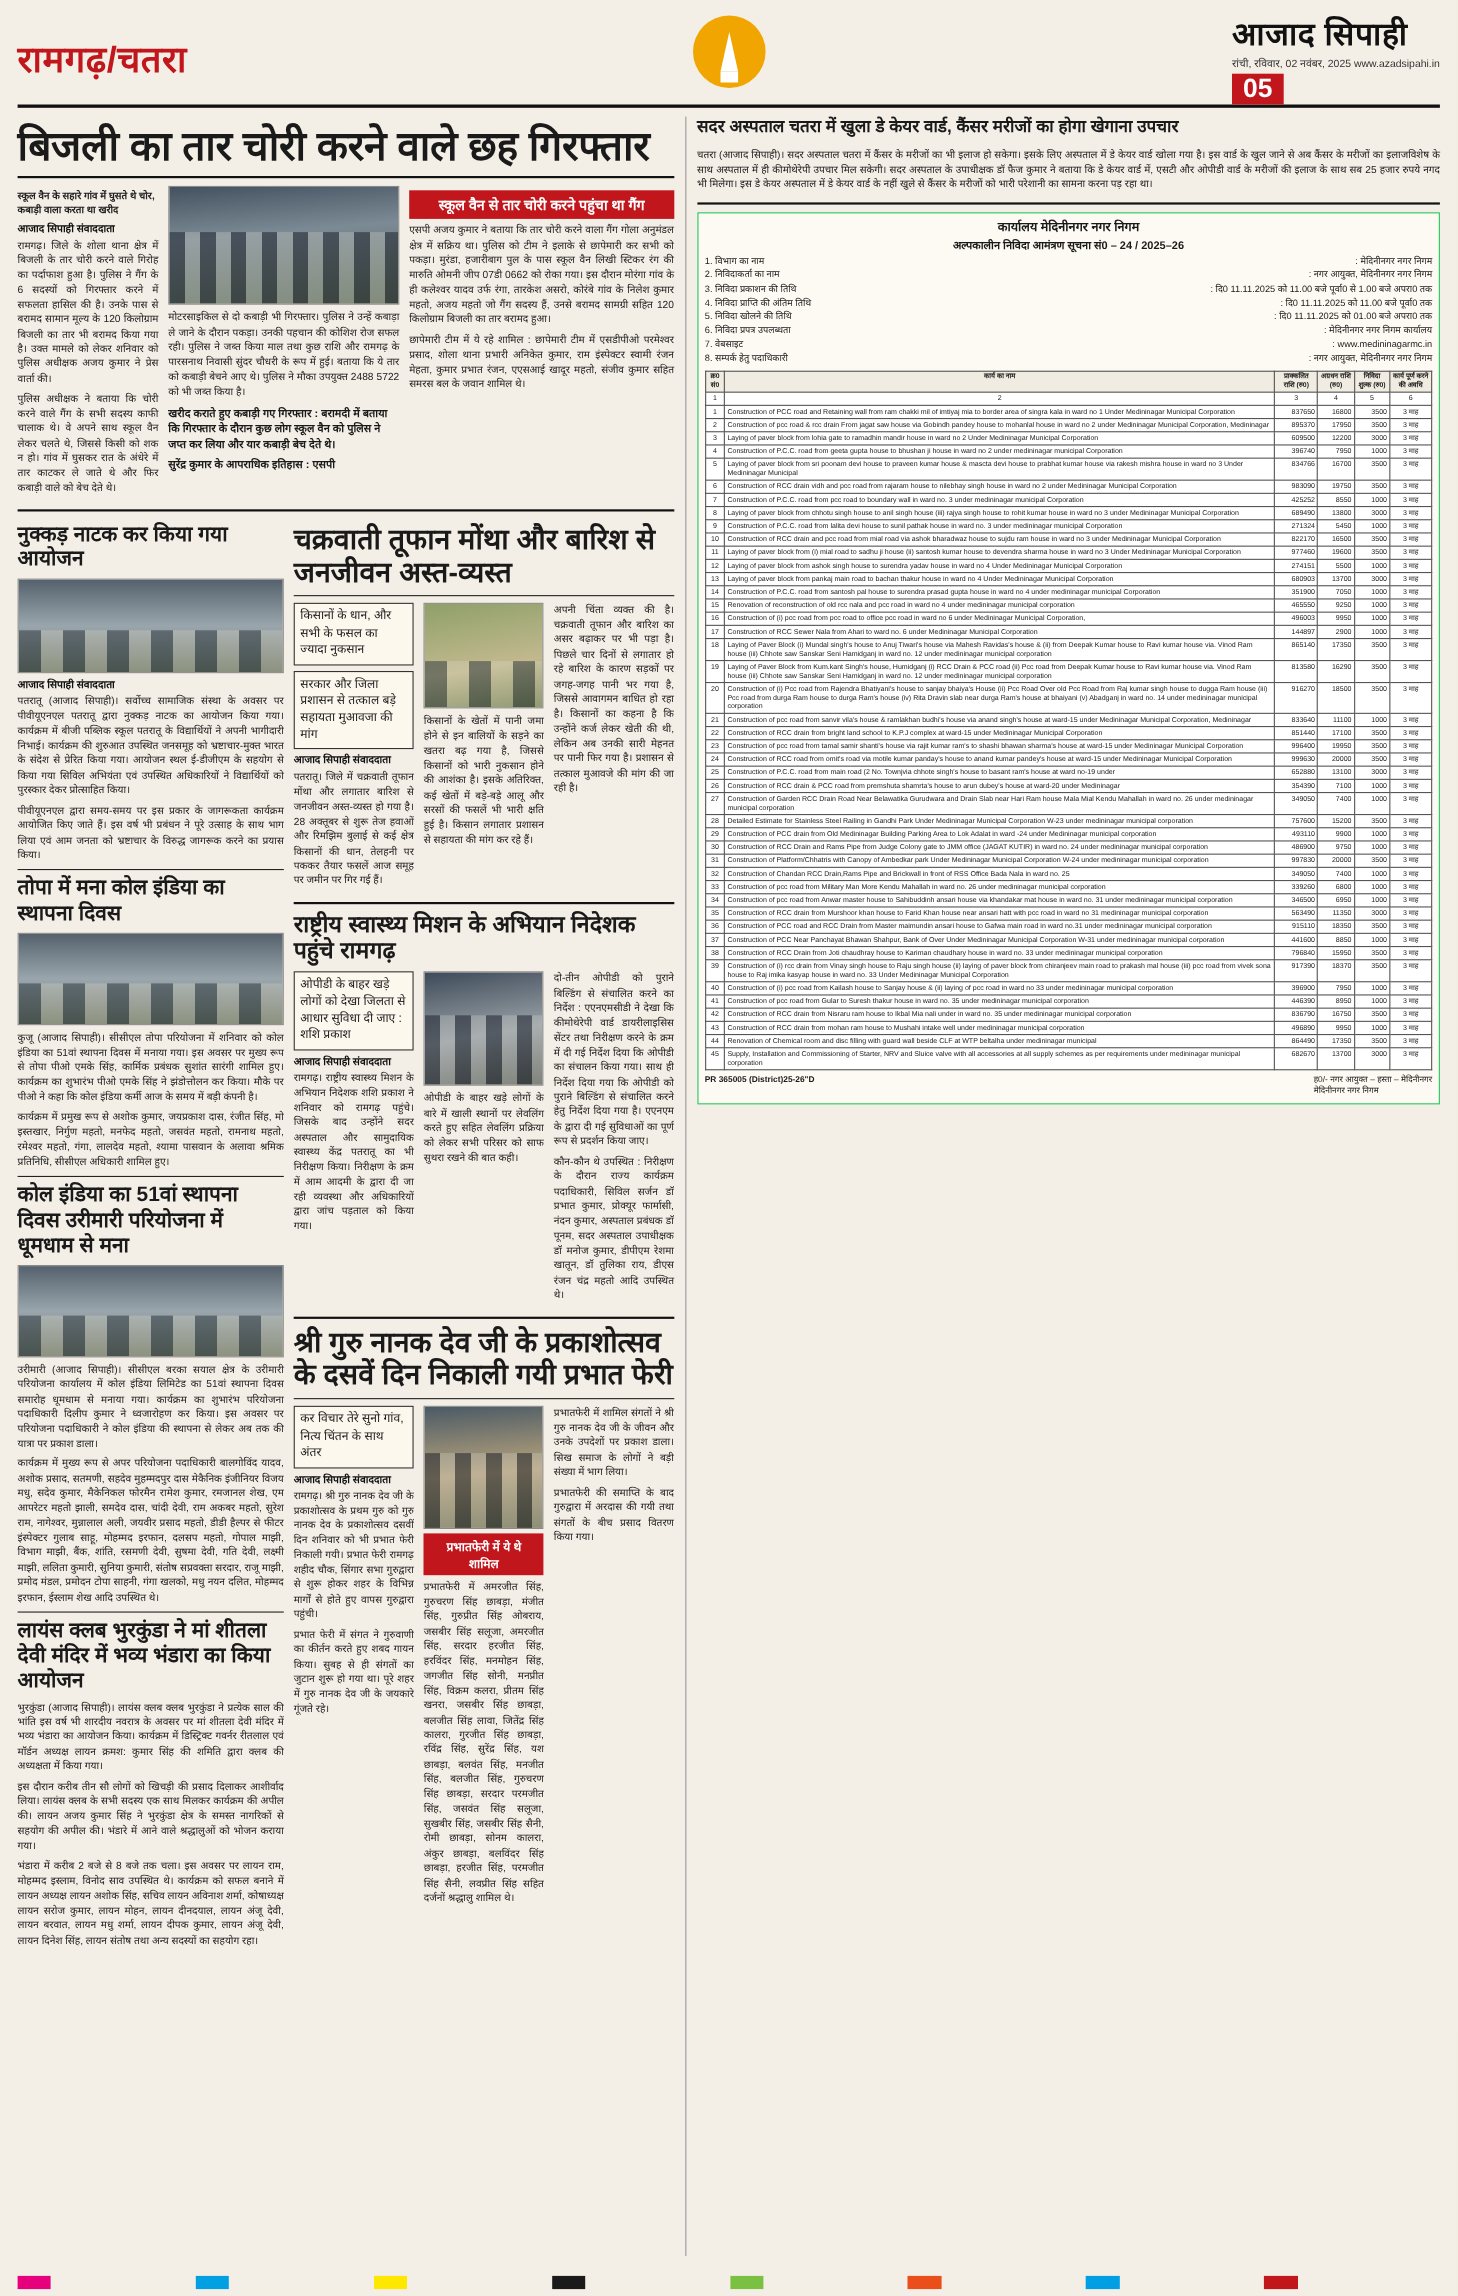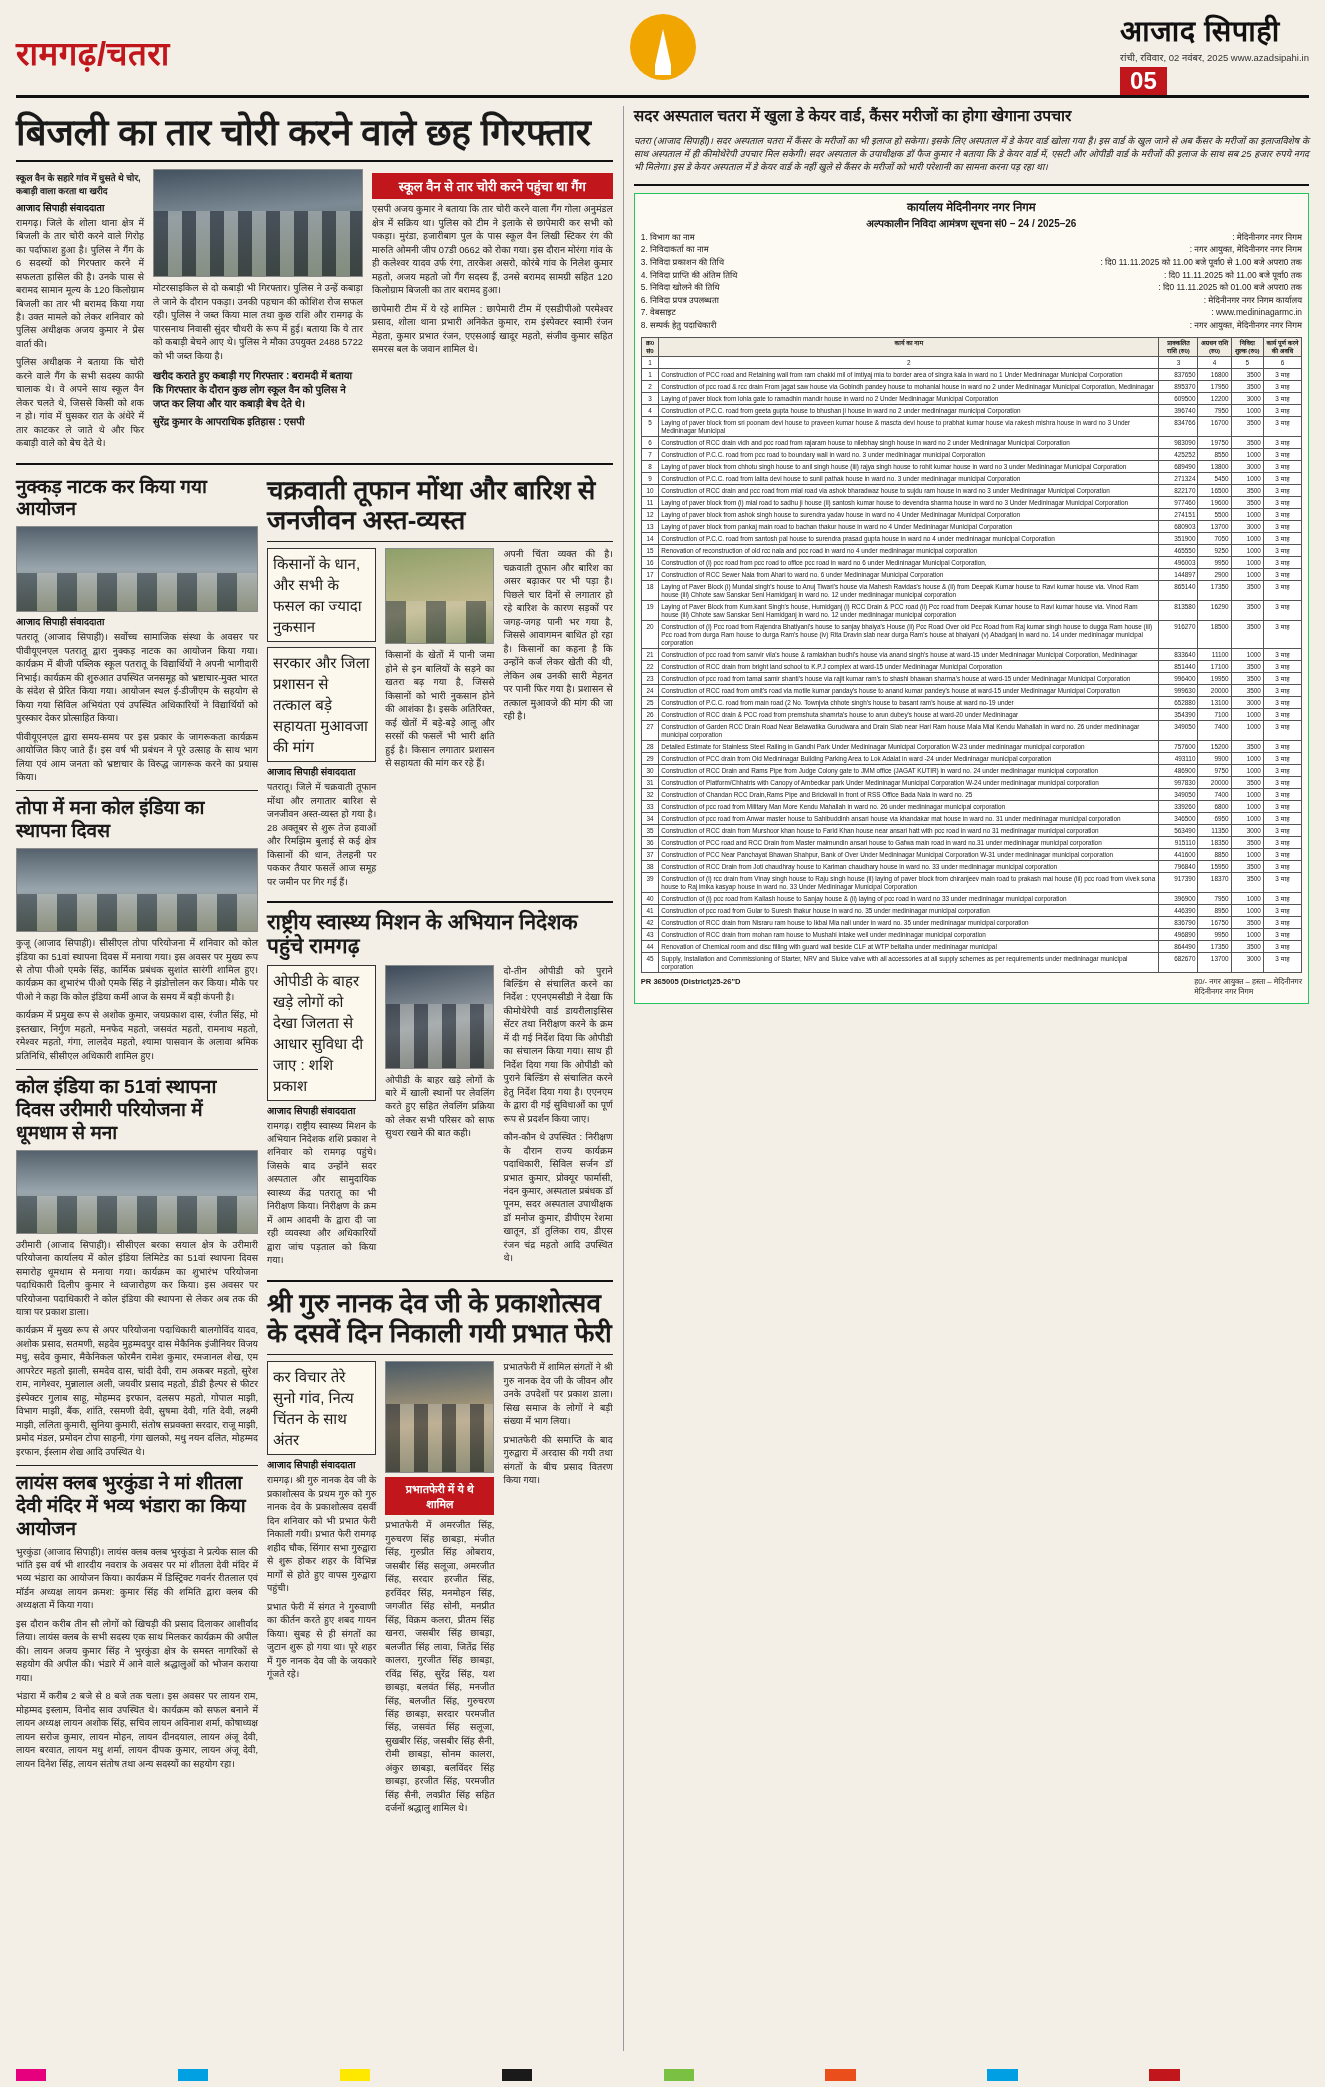--- a/index.html
+++ b/index.html
@@ -105,27 +105,27 @@
   }
   table.tender th, table.tender td {
     border:1px solid #555; padding:1.5px 2px; vertical-align:top;
   }
   table.tender th { font-size:6.2px; text-align:center; background:#f1ece2; font-weight:bold; }
   td.c { text-align:center; }
   td.r { text-align:right; }
   .tender-foot { display:flex; justify-content:space-between; font-size:7.6px; margin-top:4px; font-weight:bold; }
   .tender-foot .right { text-align:left; line-height:1.3; font-weight:normal; }
 
-  .top-right-story { font-size:9.2px; line-height:1.45; text-align:justify;font-style:italic; }
+  .top-right-story { font-size:9.2px; line-height:1.45; text-align:justify; }
   h4.tr-head { font-size:15.5px; font-weight:bold; margin:0 0 5px 0; line-height:1.25; }
 
   
   .colorbar { position:absolute; left:16px; right:16px; bottom:6px; height:12px; display:flex; gap:2px; }
   .colorbar .seg { flex:1; }
-  .tagline-box { border:1px solid #333; padding:4px 5px; font-size:15px; line-height:1.4; background:#fdf8ee; }
+  .tagline-box { border:1px solid #333; padding:4px 5px; font-size:11px; line-height:1.4; background:#fdf8ee; }
 </style>
 </head>
 <body>
 
 <div class="page">
 
   <div class="masthead">
     <div class="edition-name">रामगढ़/चतरा</div>
     <div class="logo-wrap">
       <div class="logo-circle">

